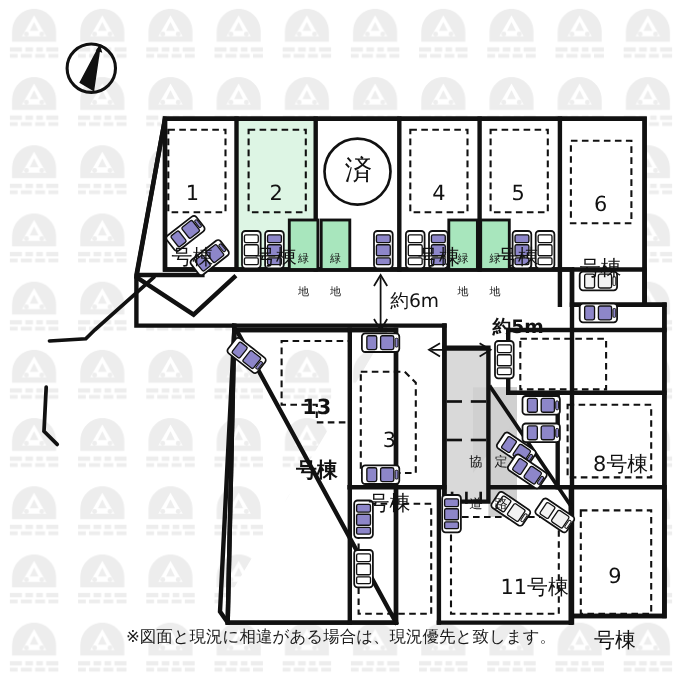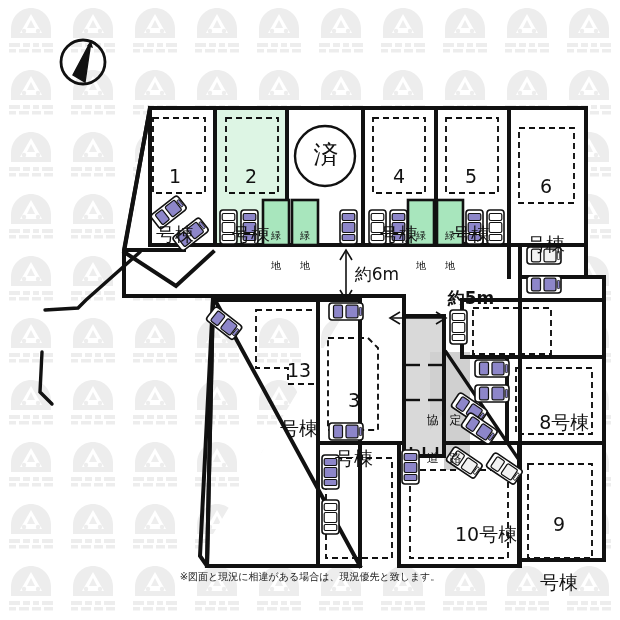--- a/index.html
+++ b/index.html
@@ -73,21 +73,21 @@
     display:inline-block;
     vertical-align:top;
   }
   .roadlabel .col span{display:block;}
   .footnote{
     position:absolute;
     z-index:3;
     left:0;right:0;
     top:570px;
     text-align:center;
-    font-size:10px;
+    font-size:15px;
     color:#1a1a1a;
     font-family:"DejaVu Sans","Liberation Sans",sans-serif;
     letter-spacing:0px;
   }
 </style>
 </head>
 <body>
 
 <div id="stage">
 
@@ -428,42 +428,42 @@
   <div class="tx lotlabel" style="left:446px;top:128px;width:50px;">
     <span class="ln num">5</span>
     <span class="ln">号棟</span>
   </div>
 
   <div class="tx lotlabel" style="left:521px;top:138px;width:50px;">
     <span class="ln num">6</span>
     <span class="ln">号棟</span>
   </div>
 
-  <div class="tx lotlabel" style="left:274px;top:322px;width:50px;">
+  <div class="tx lotlabel" style="left:263px;top:322px;width:50px;font-weight:bold;">
     <span class="ln num">13</span>
     <span class="ln">号棟</span>
   </div>
 
   <div class="tx lotlabel" style="left:329px;top:352px;width:50px;">
     <span class="ln num">3</span>
     <span class="ln">号棟</span>
   </div>
 
   <div class="tx lotlabel" style="left:534px;top:476px;width:50px;">
     <span class="ln num">9</span>
     <span class="ln">号棟</span>
   </div>
 
 
   <div class="tx lotlabel" style="left:515px;top:394px;width:74px;text-align:right;">
     <span>8</span><span>号棟</span>
   </div>
 
   <div class="tx lotlabel wide" style="left:430px;top:506px;width:88px;">
-    <span>10</span><span>号棟</span>
+    <span>11</span><span>号棟</span>
   </div>
 
 
   <div class="tx greenlabel" style="left:266px;top:211px;width:20px;">
     <span class="ln">緑</span>
     <span class="ln">地</span>
   </div>
   <div class="tx greenlabel" style="left:295px;top:211px;width:20px;">
     <span class="ln">緑</span>
     <span class="ln">地</span>

